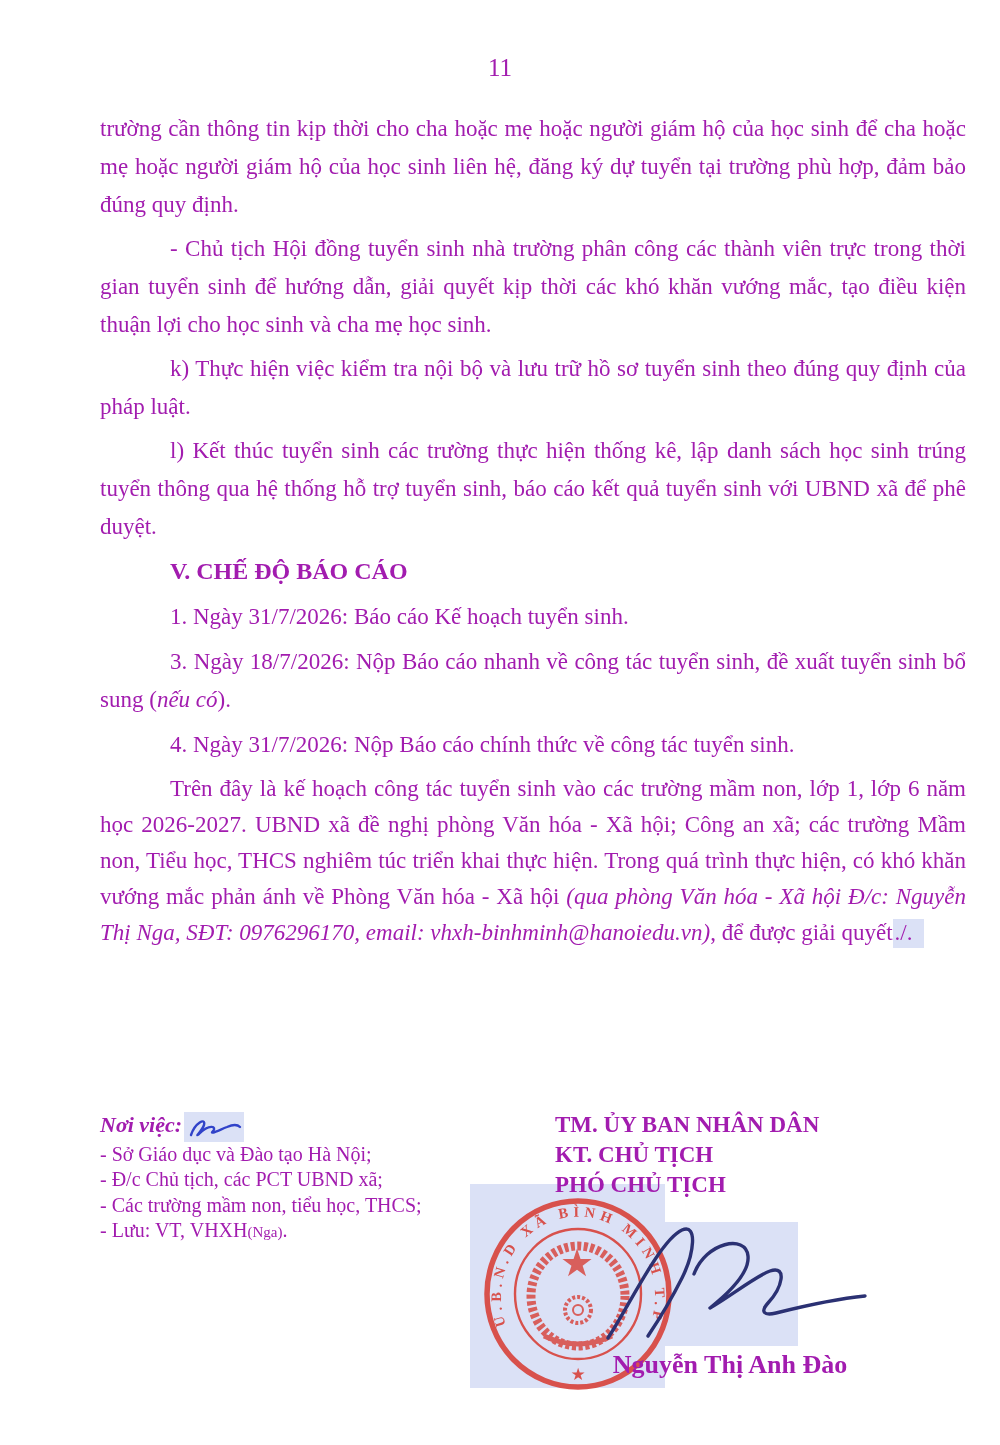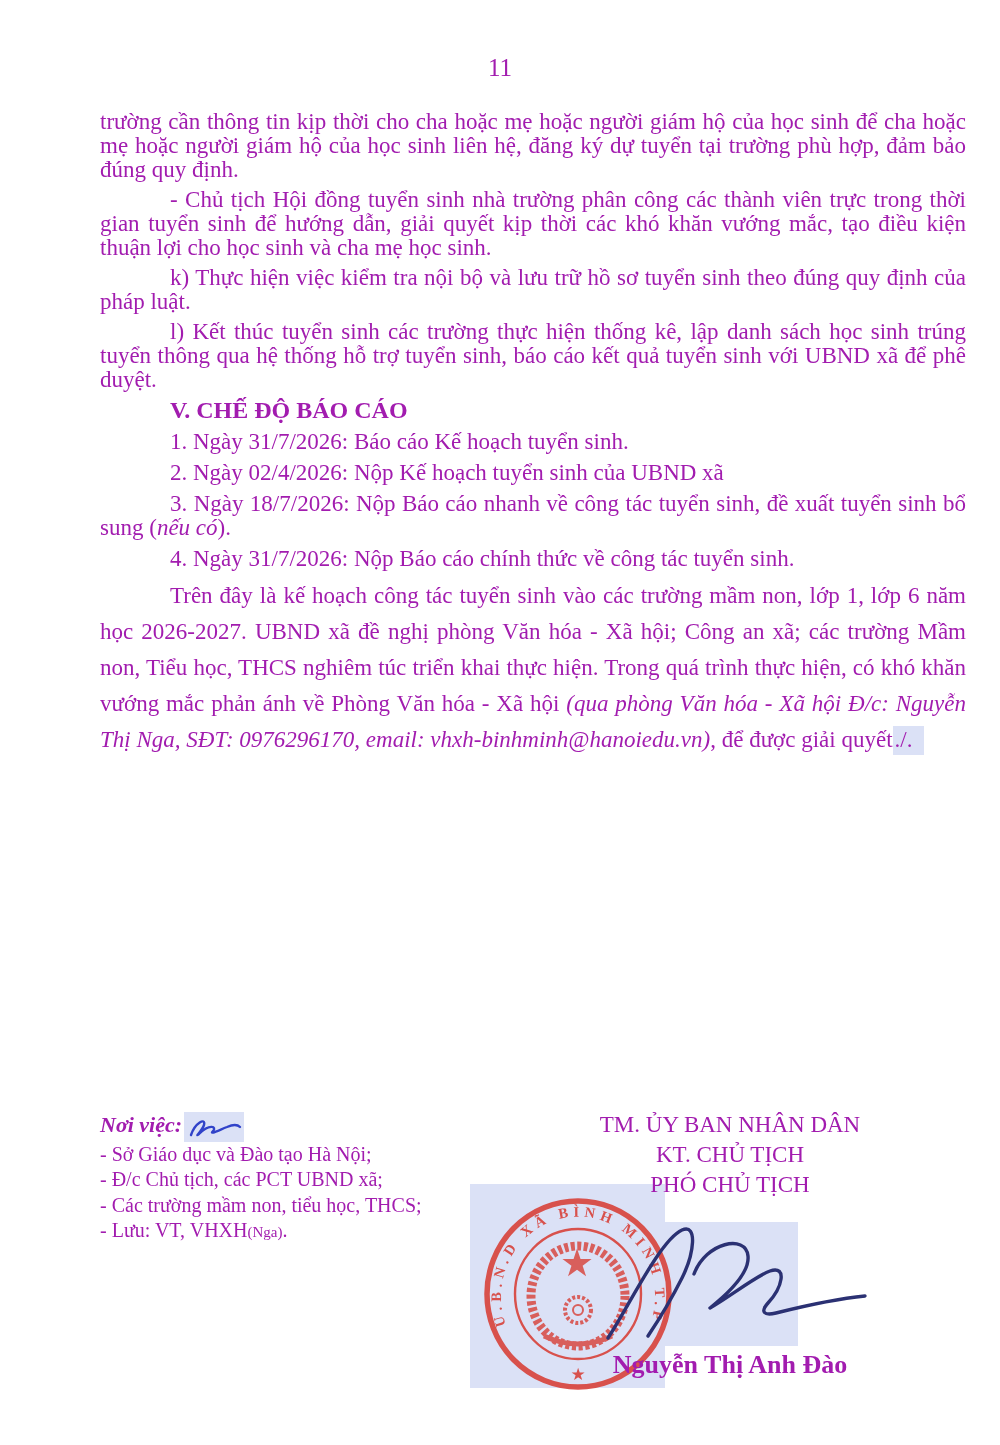--- a/index.html
+++ b/index.html
@@ -7,21 +7,21 @@
     position:relative; width:1000px; height:1445px; background:#fff;
     font-family:"Liberation Serif","DejaVu Serif",serif; color:#a21caf;
     overflow:hidden;
   }
   .pagenum {
     position:absolute; top:54px; left:0; right:0;
     text-align:center; font-size:25px;
   }
   .body-text { position:absolute; left:100px; width:866px; top:110px; }
   .body-text p {
-    margin:0 0 6px 0; font-size:23px; line-height:24px;
+    margin:0 0 6px 0; font-size:23px; line-height:38px;
     text-align:justify;
   }
   p.indent { text-indent:70px; }
   p.heading {
     font-weight:bold; font-size:24px; text-indent:70px;
     margin:4px 0 8px 0; text-align:left;
   }
   p.item { text-indent:70px; margin-bottom:7px; }
   p.closing { line-height:36px; }
   .it { font-style:italic; }
@@ -32,21 +32,21 @@
   .footer-left { position:absolute; left:100px; top:1110px; width:430px; }
   .nn-label { font-size:22px; font-weight:bold; font-style:italic; line-height:30px; }
   .nn-item { font-size:20px; line-height:25.5px; }
   .nn-small { font-size:15px; }
   .initials-wrap {
     display:inline-block; vertical-align:middle;
     background:var(--highlight,#dbe1f6); margin-left:2px; line-height:0;
   }
   .footer-right {
     position:absolute; left:555px; top:1110px; width:350px;
-    text-align:center; font-weight:normal; font-size:23px; line-height:30px;
+    text-align:left; font-weight:bold; font-size:23px; line-height:30px;
   }
   .signer-name {
     position:absolute; left:545px; top:1350px; width:370px;
     text-align:center; font-weight:bold; font-size:26px;
   }
   .rectA, .rectB { position:absolute; background:var(--highlight,#dbe1f6); }
   .rectA { left:470px; top:1184px; width:195px; height:204px; }
   .rectB { left:665px; top:1222px; width:133px; height:124px; }
   svg.seal { position:absolute; left:480px; top:1196px; opacity:0.92; }
   svg.sig  { position:absolute; left:598px; top:1212px; }
@@ -66,21 +66,20 @@
 
   <div class="body-text">
     <p>trường cần thông tin kịp thời cho cha hoặc mẹ hoặc người giám hộ của học sinh để cha hoặc mẹ hoặc người giám hộ của học sinh liên hệ, đăng ký dự tuyển tại trường phù hợp, đảm bảo đúng quy định.</p>
     <p class="indent">- Chủ tịch Hội đồng tuyển sinh nhà trường phân công các thành viên trực trong thời gian tuyển sinh để hướng dẫn, giải quyết kịp thời các khó khăn vướng mắc, tạo điều kiện thuận lợi cho học sinh và cha mẹ học sinh.</p>
     <p class="indent">k) Thực hiện việc kiểm tra nội bộ và lưu trữ hồ sơ tuyển sinh theo đúng quy định của pháp luật.</p>
     <p class="indent">l) Kết thúc tuyển sinh các trường thực hiện thống kê, lập danh sách học sinh trúng tuyển thông qua hệ thống hỗ trợ tuyển sinh, báo cáo kết quả tuyển sinh với UBND xã để phê duyệt.</p>
 
     <p class="heading">V. CHẾ ĐỘ BÁO CÁO</p>
 
     <p class="item">1. Ngày 31/7/2026: Báo cáo Kế hoạch tuyển sinh.</p>
-    <p class="item">2. Ngày 02/4/2026: Nộp Kế hoạch tuyển sinh của UBND xã</p>
     <p class="item"><span>3. Ngày 18/7/2026: Nộp Báo cáo nhanh về công tác tuyển sinh, đề xuất tuyển sinh bổ sung (</span><span class="it">nếu có</span><span>).</span></p>
     <p class="item">4. Ngày 31/7/2026: Nộp Báo cáo chính thức về công tác tuyển sinh.</p>
 
     <p class="indent closing"><span>Trên đây là kế hoạch công tác tuyển sinh vào các trường mầm non, lớp 1, lớp 6 năm học 2026-2027. UBND xã đề nghị phòng Văn hóa - Xã hội; Công an xã; các trường Mầm non, Tiểu học, THCS nghiêm túc triển khai thực hiện. Trong quá trình thực hiện, có khó khăn vướng mắc phản ánh về Phòng Văn hóa - Xã hội </span><span class="it">(qua phòng Văn hóa - Xã hội Đ/c: Nguyễn Thị Nga, SĐT: 0976296170, email: vhxh-binhminh@hanoiedu.vn)</span><span>, để được giải quyết</span><span class="hl">./.</span></p>
   </div>
 
   <div class="rectA"></div>
   <div class="rectB"></div>
 
   <div class="footer-left">

